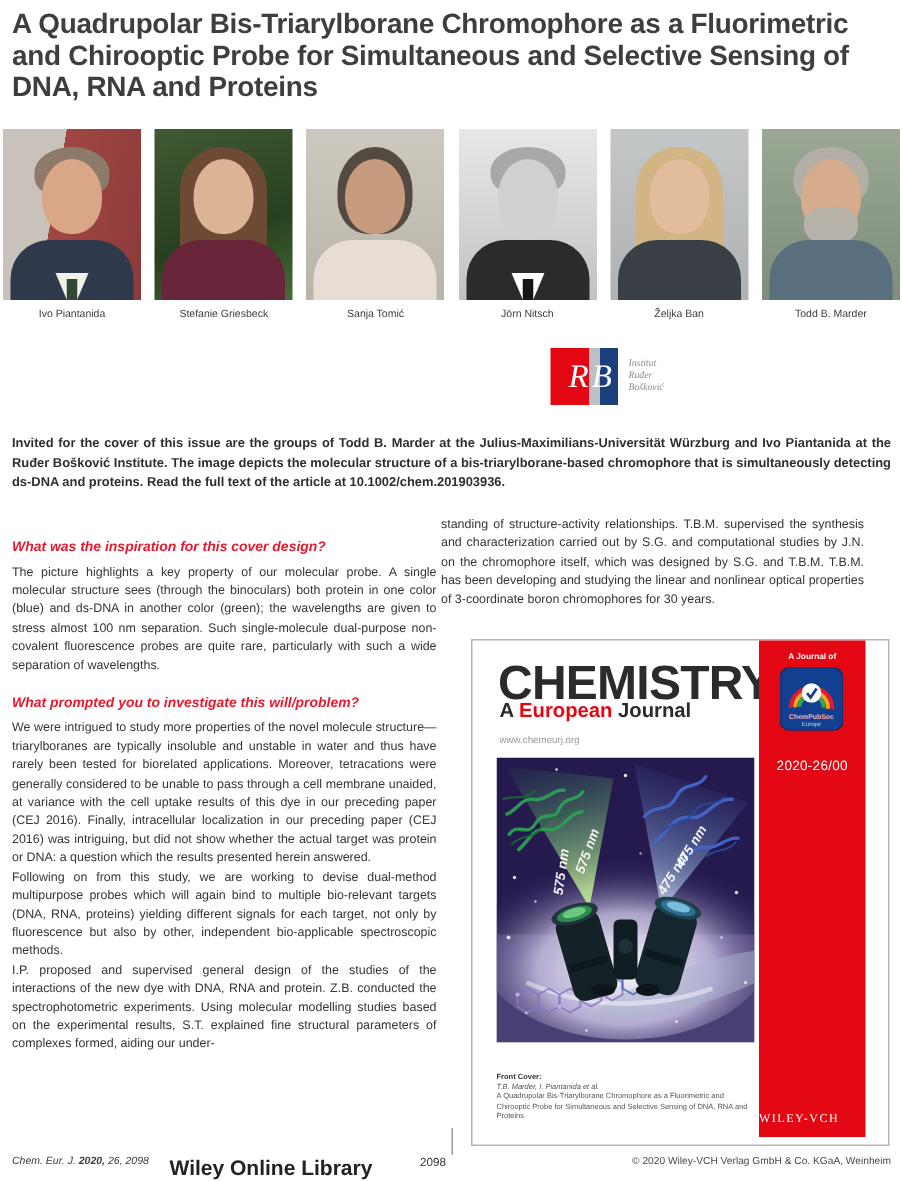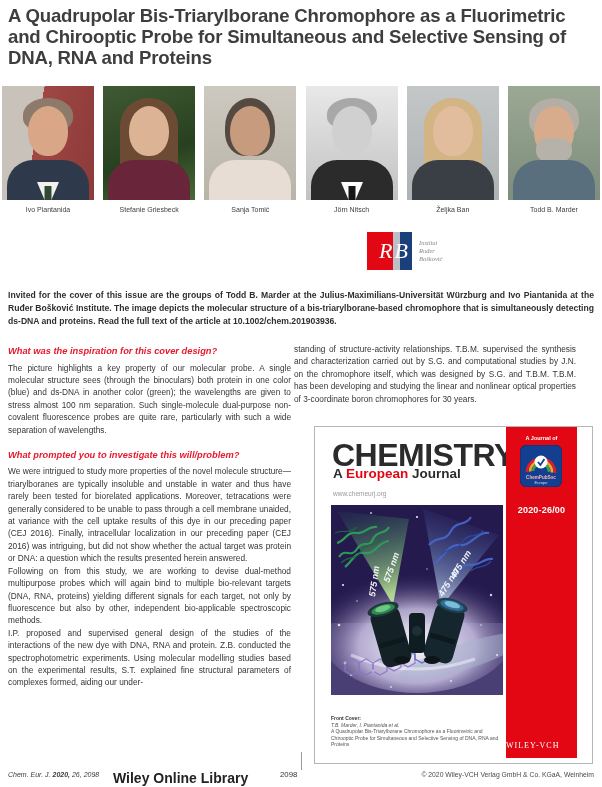--- a/index.html
+++ b/index.html
@@ -60,32 +60,32 @@
             line-height:8px;color:#8a8a8a;}
   
   #intro{position:absolute;left:8px;top:289px;width:586px;font-size:8.6px;line-height:13px;
          font-weight:bold;text-align:justify;color:#2f2f30;}
   
   .col{position:absolute;top:343px;font-size:8.3px;line-height:12.4px;text-align:justify;color:#353535;}
   #col-left{left:8px;width:283px;}
   #col-right{left:294px;width:282px;}
   .q{color:#e8192d;font-weight:bold;font-style:italic;font-size:9.3px;line-height:11.5px;
      margin:14px 0 4px 0;text-align:left;}
-  .qa-block:first-child .q{margin-top:3px;}
+  .qa-block:first-child .q{margin-top:16px;}
   .a{margin:0;}
   #col-divider{position:absolute;left:301px;top:752px;width:1px;height:18px;background:#9a9a9a;}
   
   #cover{position:absolute;left:314px;top:426px;width:279px;height:338px;background:#fff;
          border:1px solid #b5b5b5;box-sizing:border-box;}
   #cover-redband{position:absolute;left:191px;top:0;width:71px;height:331px;background:#e30613;}
   .band-journalof{position:absolute;top:8px;width:100%;text-align:center;font-size:5.5px;
                   font-weight:bold;color:#fff;}
   .band-badge{position:absolute;left:14px;top:18px;}
   .band-issue{position:absolute;top:78px;width:100%;text-align:center;font-size:9px;
-              font-weight:bold;color:#fff;letter-spacing:0.2px;}
+              font-weight:normal;color:#fff;letter-spacing:0.2px;}
   .band-publisher{position:absolute;top:314px;width:100%;font-size:8px;
               color:#fff;font-family:Liberation Serif, serif;letter-spacing:1px;}
   #cover-chem{position:absolute;left:17px;top:10px;font-size:32px;font-weight:bold;color:#2b2b2b;
               letter-spacing:-0.5px;}
   #cover-sub{position:absolute;left:18px;top:39px;font-size:13.5px;font-weight:bold;color:#2b2b2b;}
   #cover-sub .eu{color:#e30613;}
   #cover-url{position:absolute;left:18px;top:63px;font-size:6.5px;color:#999;}
   #scene{position:absolute;left:16px;top:78px;width:172px;height:190px;}
   #front-cover{position:absolute;left:16px;top:288px;width:168px;font-size:5px;line-height:6.6px;color:#555;}
   #front-cover .fc-label{font-weight:bold;color:#333;}

